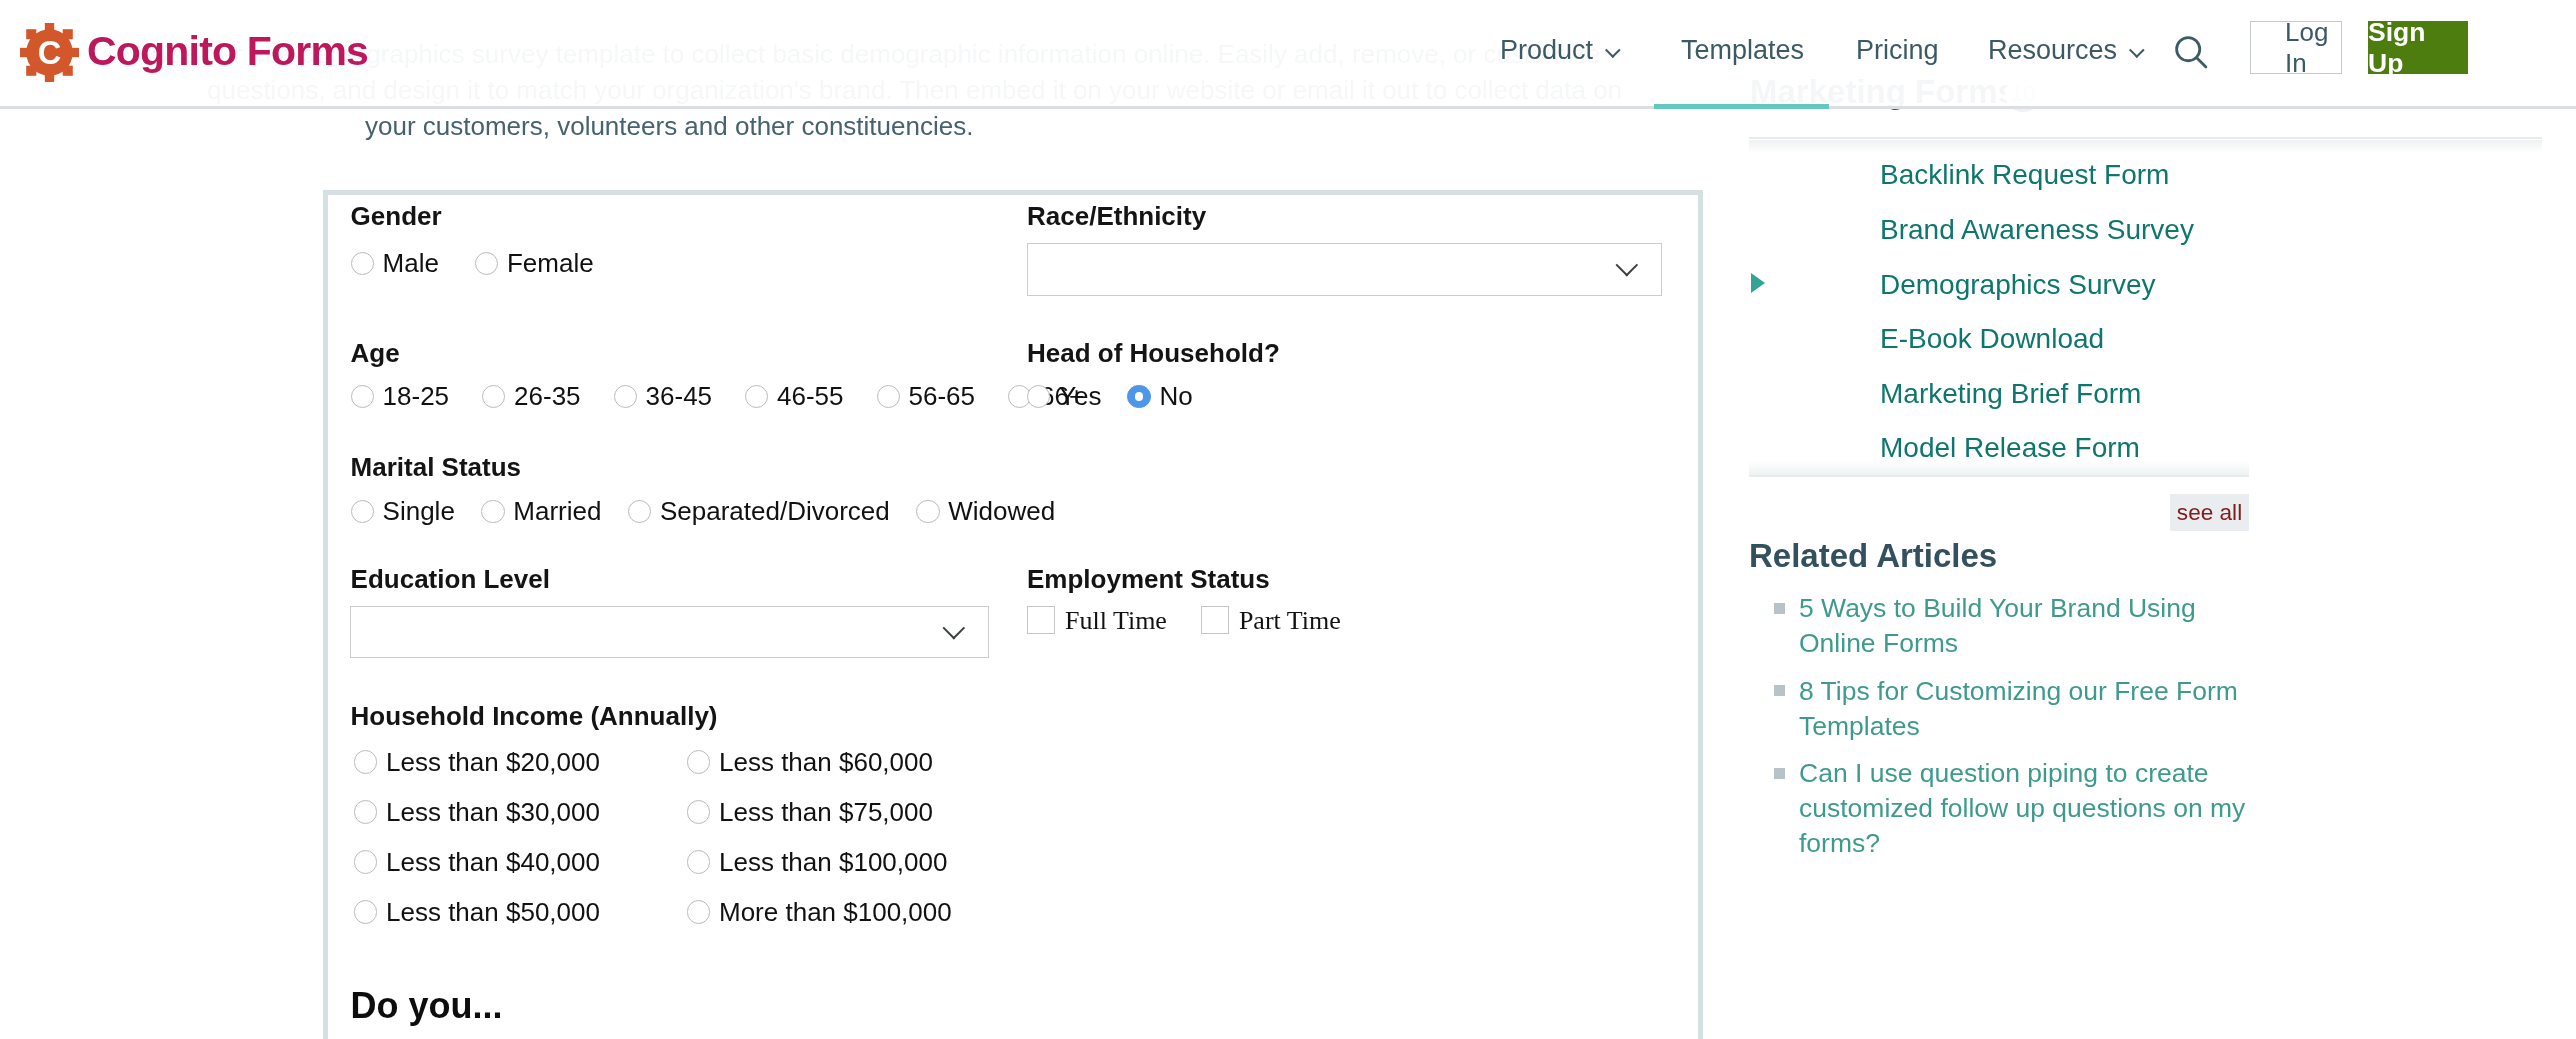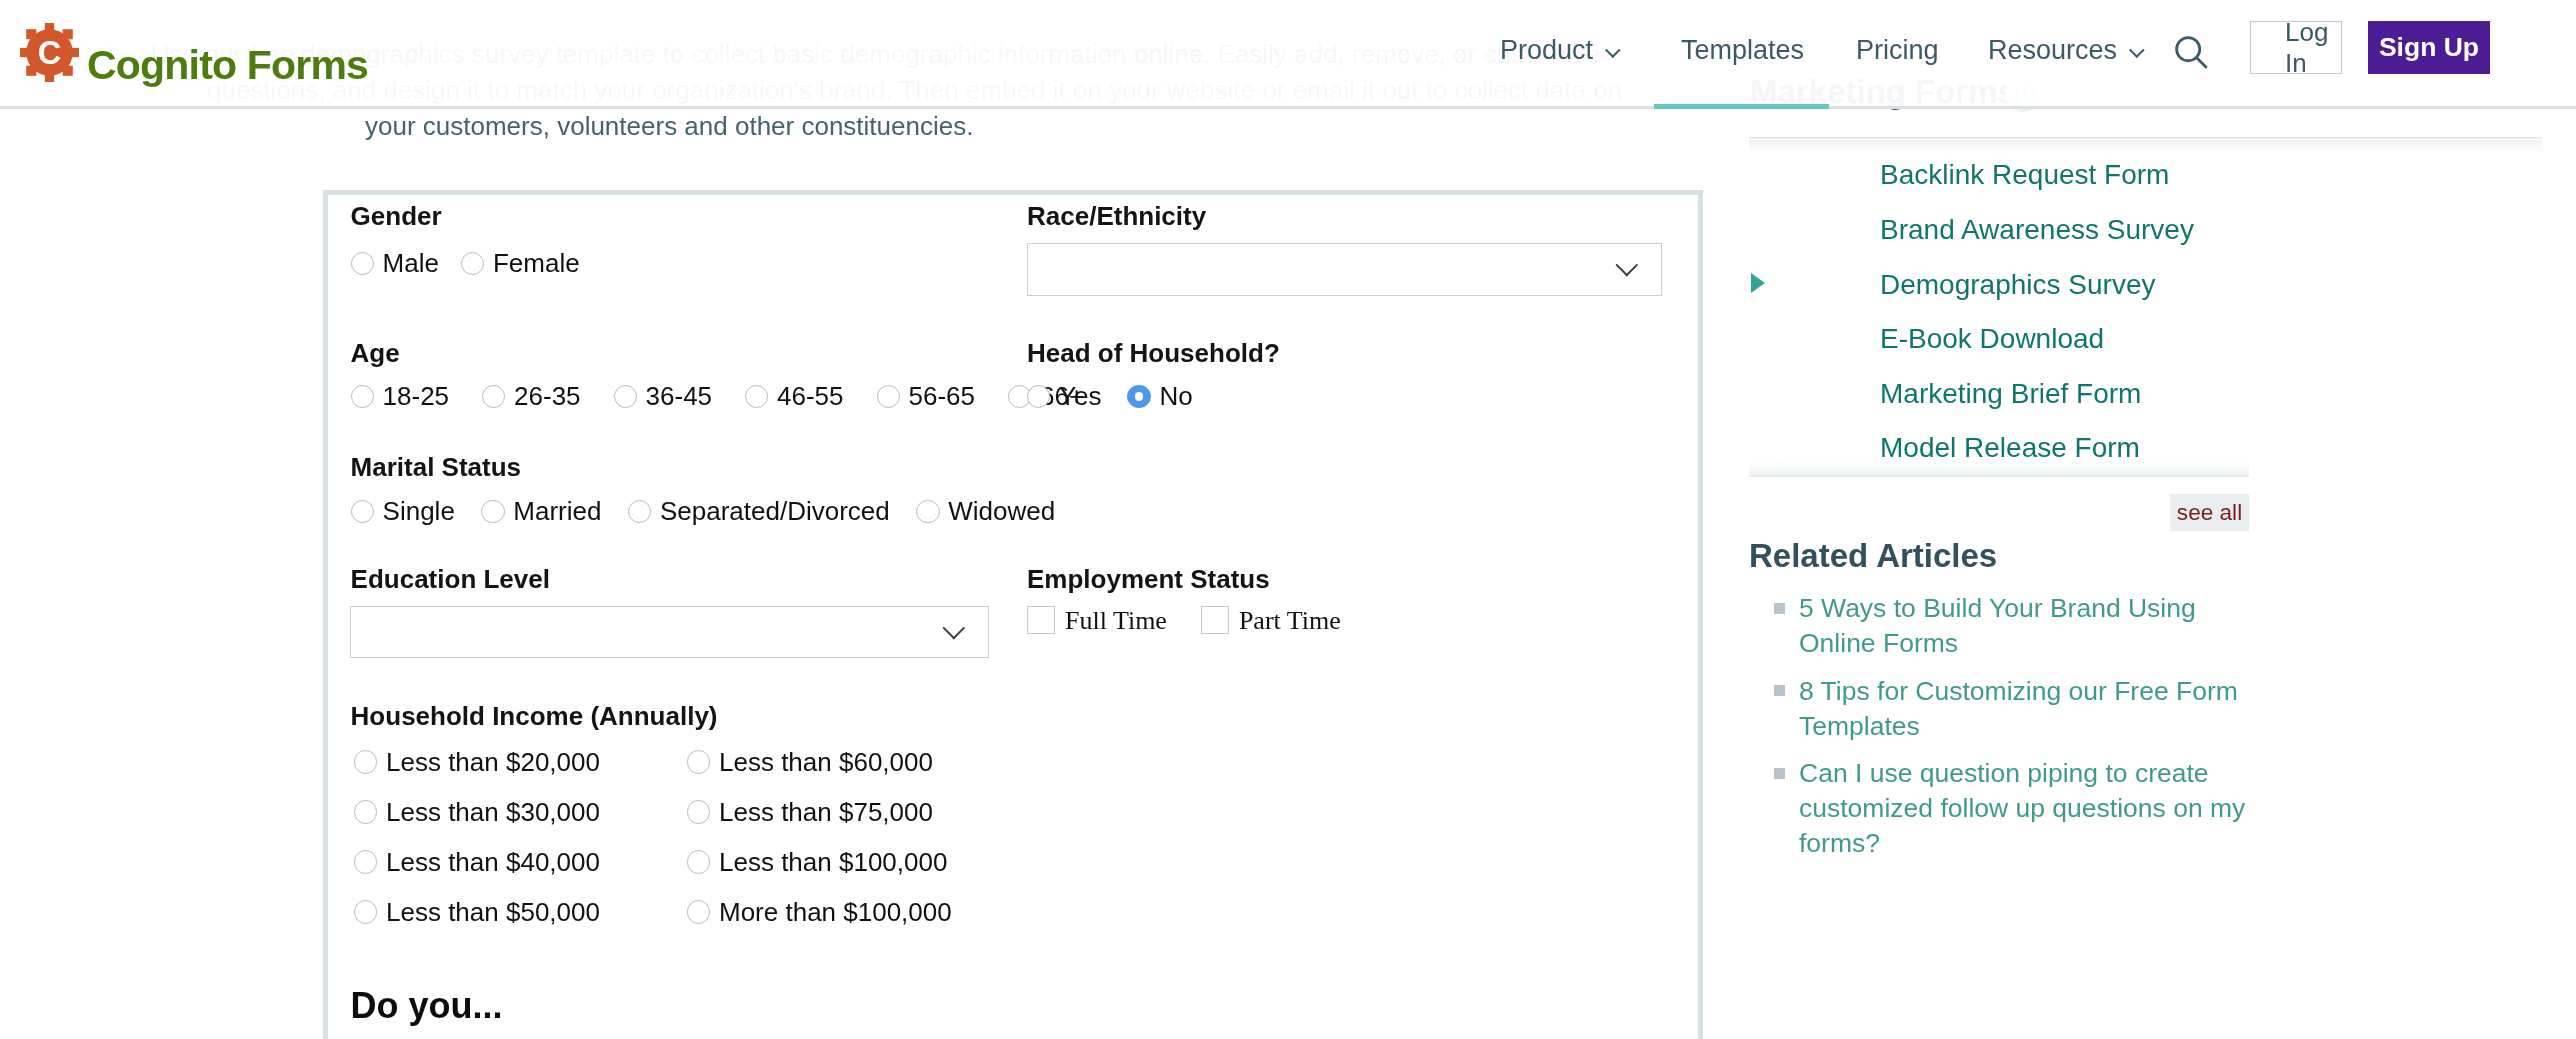--- a/index.html
+++ b/index.html
@@ -8,32 +8,32 @@
   .abs { position:absolute; }
 
   
   #content { position:absolute; inset:0; z-index:1; }
 
   .intro-line { position:absolute; white-space:nowrap; font-size:26px; color:#45636e; }
 
   
   #header { position:absolute; left:0; top:0; width:2576px; height:109px; z-index:50;
             background:rgba(255,255,255,0.95); border-bottom:3.1px solid #dadfe1; }
-  .logo-text { position:absolute; left:87px; top:42px; font-size:41px; font-weight:800;
-               letter-spacing:-0.8px; color:#4d7c0f; white-space:nowrap; }
+  .logo-text { position:absolute; left:87px; top:28px; font-size:41px; font-weight:800;
+               letter-spacing:-0.8px; color:#be185d; white-space:nowrap; }
   .nav-link { position:absolute; top:35px; font-size:27px; color:#3c5a66; white-space:nowrap; cursor:pointer; }
   .nav-chev { display:inline-block; width:11px; height:11px; border-right:2.3px solid #3c5a66;
               border-bottom:2.3px solid #3c5a66; transform:rotate(45deg) translateY(-4.7px);
               margin-left:11px; }
   .teal-underline { position:absolute; left:1654px; bottom:-3.1px; width:175px; height:5.5px; background:#63c9c0; }
   .login-btn { position:absolute; left:2250px; top:21px; width:92px; height:53px;
                border:1.6px solid #c4cacc; background:#fff; color:#3c5a66; font-size:26px;
                display:flex; align-items:center; justify-content:center; cursor:pointer;padding-left:34px; }
-  .signup-btn { position:absolute; left:2368px; top:21px; width:122px; height:53px;
-                background:#4c1d95; color:#fff; font-size:26.5px; font-weight:700;
+  .signup-btn { position:absolute; left:2368px; top:21px; width:100px; height:53px;
+                background:#4d7c0f; color:#fff; font-size:26.5px; font-weight:700;
                 display:flex; align-items:center; justify-content:center; cursor:pointer; }
 
   
   #form-card { position:absolute; left:323px; top:190px; width:1380px; height:898px;
                background:#fff; border:5.5px solid #d6dfe1; }
   .f-label { position:absolute; font-size:26px; font-weight:700; color:#141414; white-space:nowrap; }
   .radio-row { position:absolute; display:flex; align-items:center; }
   .radio-opt { display:flex; align-items:center; cursor:pointer; }
   .radio { width:23.4px; height:23.4px; border:1.6px solid #b7bcbe; border-radius:50%;
            background:#fff; margin-right:8.6px; position:relative; flex:none; }
@@ -74,21 +74,21 @@
 
 <div id="content">
 
   <div class="intro-line" style="left:151px; top:39px;">Use our free demographics survey template to collect basic demographic information online. Easily add, remove, or customize</div>
   <div class="intro-line" style="left:207px; top:75px;">questions, and design it to match your organization's brand. Then embed it on your website or email it out to collect data on</div>
   <div class="intro-line" style="left:317px; top:111px;margin-left:48px;">your customers, volunteers and other constituencies.</div>
 
   <div id="form-card">
 
     <div class="f-label" style="left:22.6px; top:6.2px;">Gender</div>
-    <div class="radio-row" style="left:22.6px; top:53px; gap:22px;">
+    <div class="radio-row" style="left:22.6px; top:53px; gap:36px;">
       <label class="radio-opt">
         <span class="radio"></span>
         <span class="opt-label">Male</span>
       </label>
       <label class="radio-opt">
         <span class="radio"></span>
         <span class="opt-label">Female</span>
       </label>
     </div>
 

